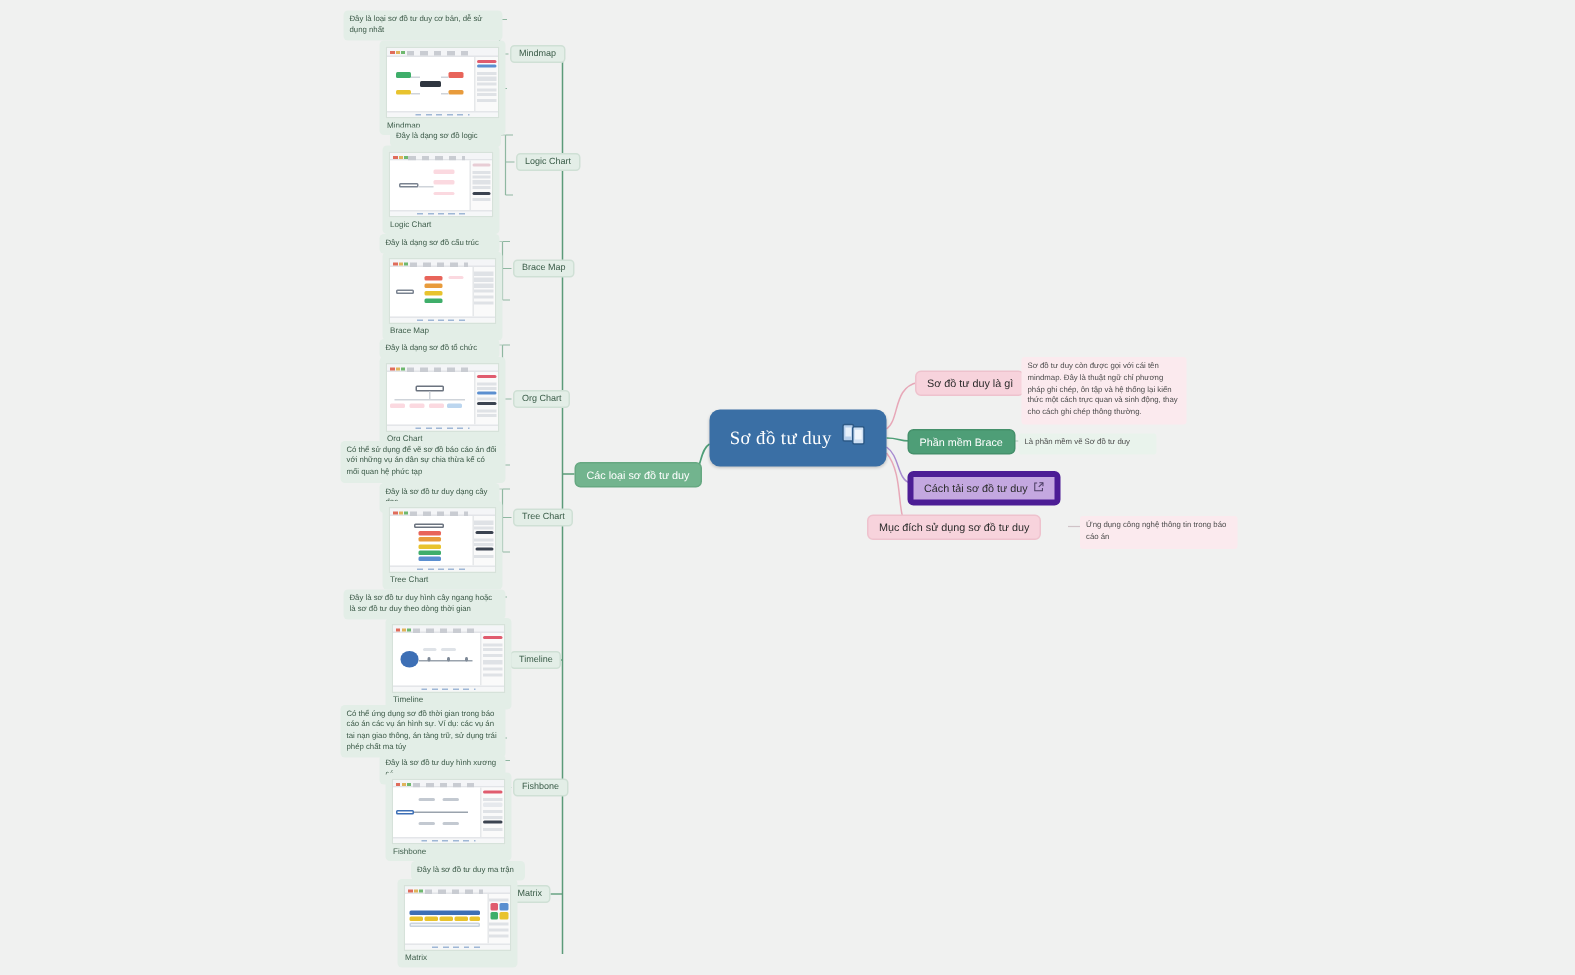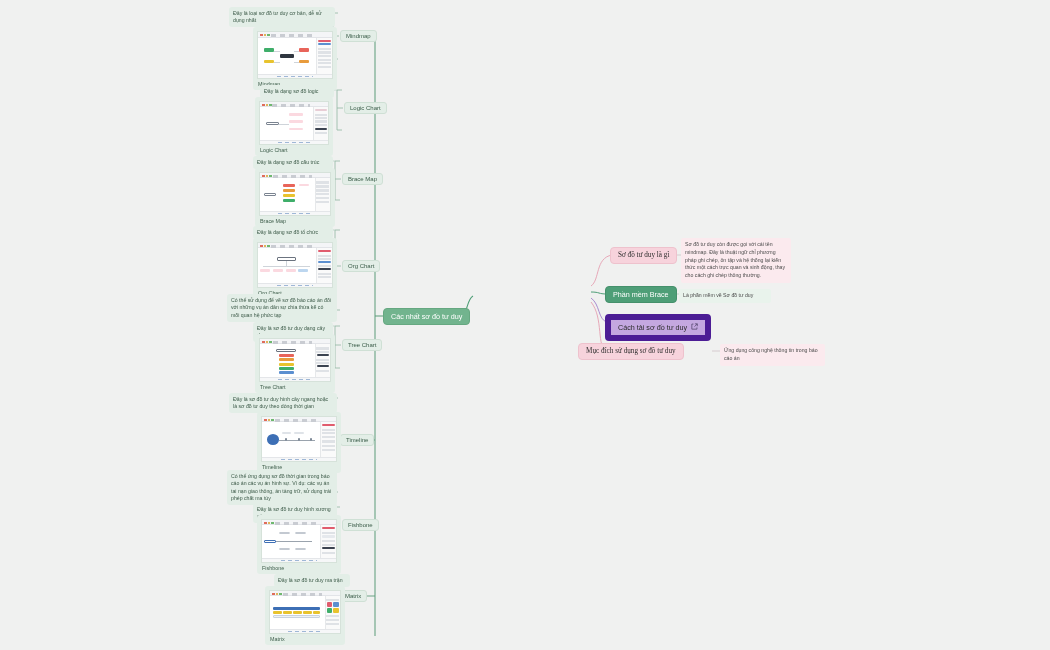--- a/index.html
+++ b/index.html
@@ -45,23 +45,23 @@
   .pill {
     position: absolute;
     border-radius: 4px;
     display: flex; align-items: center;
     padding: 3px 7px;
     font-size: 7.2px;
     line-height: 1.25;
     white-space: nowrap;
     color: #2b2b2b;
   }
-  .pill.pink   { background: #f7d3dc; border: 1px solid #eec2cd; font-family: Liberation Serif, serif; }
+  .pill.pink   { background: #f7d3dc; border: 1px solid #eec2cd; }
   .pill.green  { background: #4e9e77; border: 1px solid #45906b; color:#fff; }
-  .pill.purple { background: #c4a8e0; border: 6px solid #4c1d95; }
+  .pill.purple { background: #c4a8e0; border: 4px solid #4c1d95; }
   .pill.mint   { background: #72b48e; border: 1px solid #66a881; color:#fff; }
 
   
   .note {
     position: absolute;
     font-size: 5.2px;
     line-height: 1.5;
     color: #4c4c4c;
     padding: 3px 4px;
     border-radius: 2px;
@@ -195,20 +195,31 @@
       <path d="M337,90 L330,90"></path>
       <path d="M335,161 L328,161"></path>
       <path d="M335,230 L328,230"></path>
       <path d="M335,326 L328,326"></path>
       <path d="M333,398 L330,398"></path>
       <path d="M335,507 L330,507"></path>
       <path d="M332,578 L328,578"></path>
     </g>
   </svg>
 
+  <div class="central">
+    <span class="ctext">Sơ đồ tư duy</span>
+    <span class="cicon">
+      <svg width="17" height="17" viewBox="0 0 17 17">
+        <rect x="1" y="2" width="7" height="11" rx="1" fill="#b7d0ec" stroke="#2d5a87" stroke-width="1"></rect>
+        <rect x="2.6" y="4" width="3.8" height="6" fill="#e6f0fa"></rect>
+        <rect x="7.5" y="3.5" width="7.5" height="11.5" rx="1" fill="#cfe0f3" stroke="#2d5a87" stroke-width="1"></rect>
+        <rect x="9" y="5.5" width="4.5" height="6.5" fill="#f0f6fc"></rect>
+      </svg>
+    </span>
+  </div>
 
   <div class="pill pink" style="left:610px; top:247px;">
     <span>Sơ đồ tư duy là gì</span>
   </div>
   <div class="note pinkbg" style="left:681px; top:238px; width:110px;">Sơ đồ tư duy còn được gọi với cái tên mindmap. Đây là thuật ngữ chỉ phương pháp ghi chép, ôn tập và hệ thống lại kiến thức một cách trực quan và sinh động, thay cho cách ghi chép thông thường.</div>
 
   <div class="pill green" style="left:605px; top:286px;">
     <span>Phần mềm Brace</span>
   </div>
   <div class="note greenbg" style="left:679px; top:289px; width:92px;">Là phần mềm vẽ Sơ đồ tư duy</div>
@@ -223,21 +234,21 @@
       </svg>
     </span>
   </div>
 
   <div class="pill pink" style="left:578px; top:343px;">
     <span>Mục đích sử dụng sơ đồ tư duy</span>
   </div>
   <div class="note pinkbg" style="left:720px; top:344px; width:105px;">Ứng dụng công nghệ thông tin trong báo cáo án</div>
 
   <div class="pill mint" style="left:383px; top:308px;">
-    <span>Các nhất sơ đồ tư duy</span>
+    <span>Các loại sơ đồ tư duy</span>
   </div>
 
   <div class="branch-label" style="left:340px; top:30px;"><span>Mindmap</span></div>
   <div class="branch-label" style="left:344px; top:102px;"><span>Logic Chart</span></div>
   <div class="branch-label" style="left:342px; top:173px;"><span>Brace Map</span></div>
   <div class="branch-label" style="left:342px; top:260px;"><span>Org Chart</span></div>
   <div class="branch-label" style="left:342px; top:339px;"><span>Tree Chart</span></div>
   <div class="branch-label" style="left:340px; top:434px;"><span>Timeline</span></div>
   <div class="branch-label" style="left:342px; top:519px;"><span>Fishbone</span></div>
   <div class="branch-label" style="left:339px; top:590px;"><span>Matrix</span></div>

